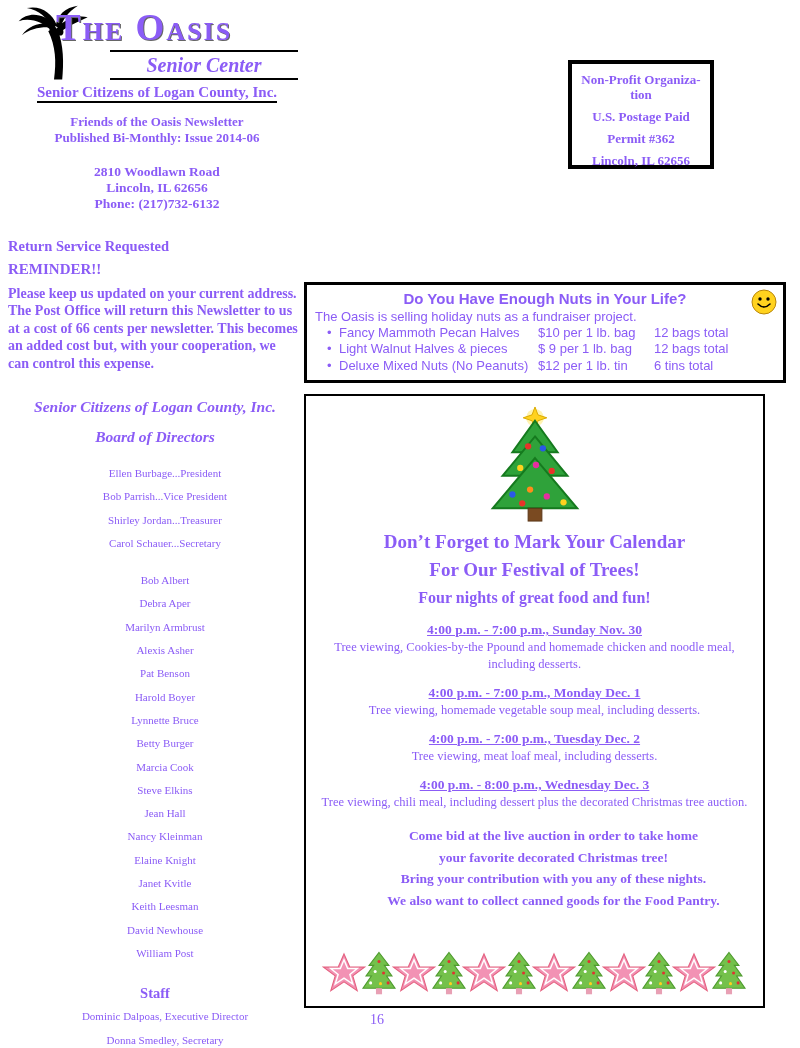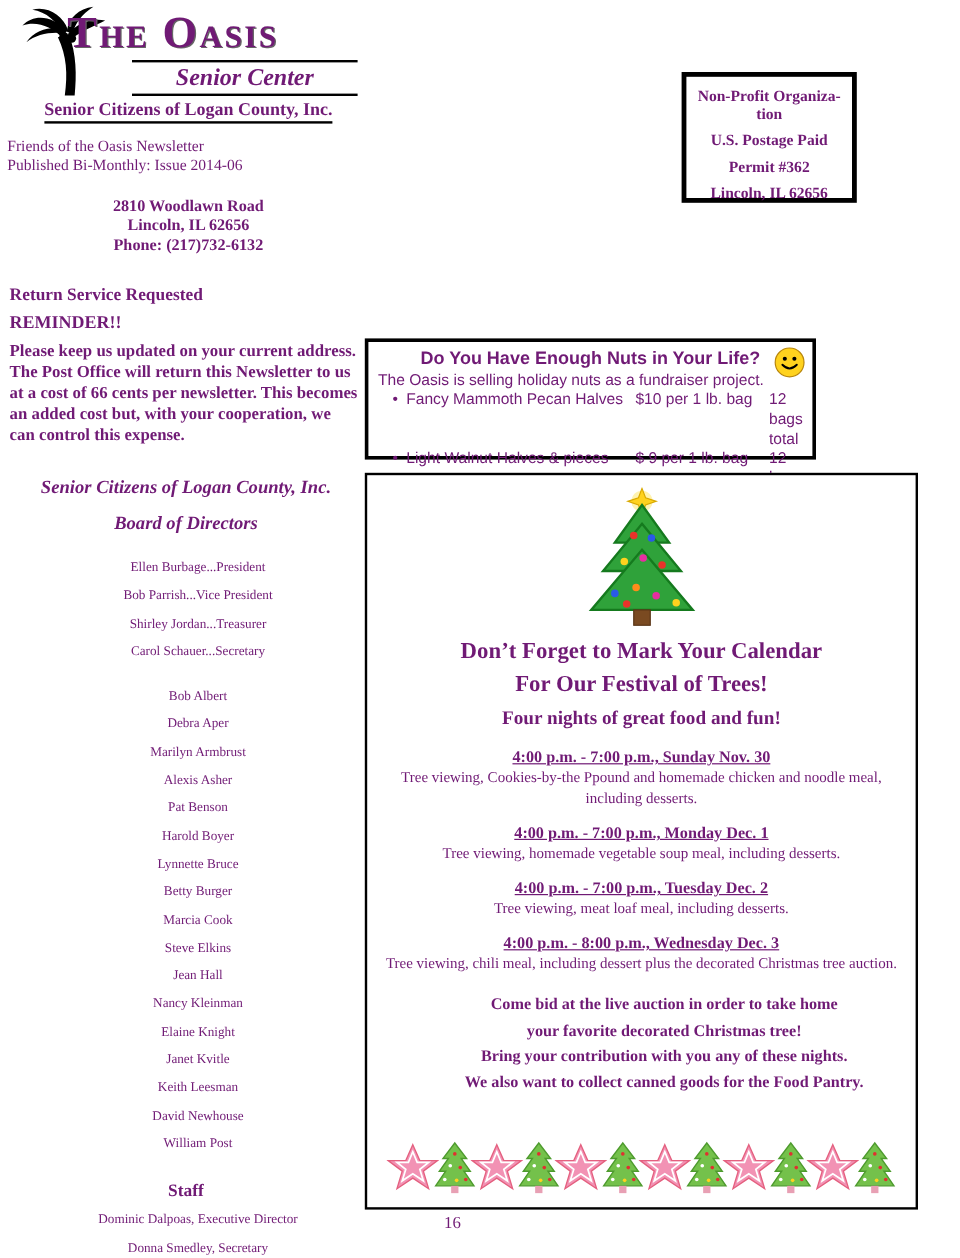--- a/index.html
+++ b/index.html
@@ -1,39 +1,39 @@
 <!DOCTYPE html>
 <html><head>
 <meta charset="utf-8">
 <style>
   * { margin:0; padding:0; box-sizing:border-box; }
   html,body { background:#fff; }
   .page {
     position:relative; width:800px; height:1048px; margin:0 auto;
-    background:#fff; color:#701a75; overflow:hidden;
+    background:#fff; color:#8b5cf6; overflow:hidden;
     font-family:"Liberation Serif", serif;
   }
 
   
   .masthead { position:absolute; left:6px; top:4px; width:302px; }
   .logo-row { position:relative; height:78px; }
   .palm { position:absolute; left:2px; top:0; width:92px; height:78px; }
   .logo-title {
     position:absolute; left:50px; top:2px; font-size:37px; font-weight:bold;
     font-variant:small-caps; letter-spacing:2px; white-space:nowrap;
     text-shadow:1px 1px 0 #666;
   }
   .logo-sub {
     position:absolute; left:104px; top:46px; width:188px; text-align:center;
     font-style:italic; font-weight:bold; font-size:20px; line-height:26px;
     border-top:2px solid #000; border-bottom:2px solid #000;
   }
   .org-name { position:absolute; left:0; top:80px; width:302px; text-align:center; font-weight:bold; font-size:15px; }
   .org-name span { border-bottom:2.5px solid #000; padding-bottom:1px; }
-  .news-info { position:absolute; left:0; top:110px; width:302px; text-align:left; font-weight:normal; font-size:13px; line-height:16px; }
+  .news-info { position:absolute; left:0; top:110px; width:302px; text-align:center; font-weight:bold; font-size:13px; line-height:16px; }
   .address { position:absolute; left:0; top:160px; width:302px; text-align:center; font-weight:bold; font-size:13.5px; line-height:15.8px; }
 
   
   .postage-box {
     position:absolute; left:568px; top:60px; width:146px; height:109px;
     border:4px solid #000; text-align:center; font-weight:bold; font-size:13px;
     padding-top:8px;
   }
   .pline { line-height:15px; }
   .pgap { margin-bottom:7px; }
@@ -49,21 +49,21 @@
   
   .board { position:absolute; left:0; top:396px; width:310px; text-align:center; }
   .board-title { font-weight:bold; font-style:italic; font-size:15.5px; line-height:22px; margin-bottom:8px; }
   .board-title.t2 { margin-bottom:14px; }
   .bline { font-size:11px; line-height:23.3px;padding-left:20px; }
   .members { margin-top:14px; }
   .staff-heading { margin-top:16px; font-weight:bold; font-size:14.5px; line-height:24px; }
 
   
   .nuts-box {
-    position:absolute; left:304px; top:282px; width:376px; height:101px;
+    position:absolute; left:304px; top:282px; width:482px; height:101px;
     border:3px solid #000; background:#fff;
     font-family:"Liberation Sans", sans-serif; padding:4px 8px 0 8px;
   }
   .nuts-title { text-align:center; font-weight:bold; font-size:15px; line-height:19px; }
   .nuts-intro { font-size:13px; line-height:16px; margin-top:1px; }
   .nuts-row { display:flex; font-size:13px; line-height:16.3px; }
   .nb { width:24px; padding-left:12px; }
   .nn { width:199px; }
   .np { width:116px; }
   .nq { flex:1; }

